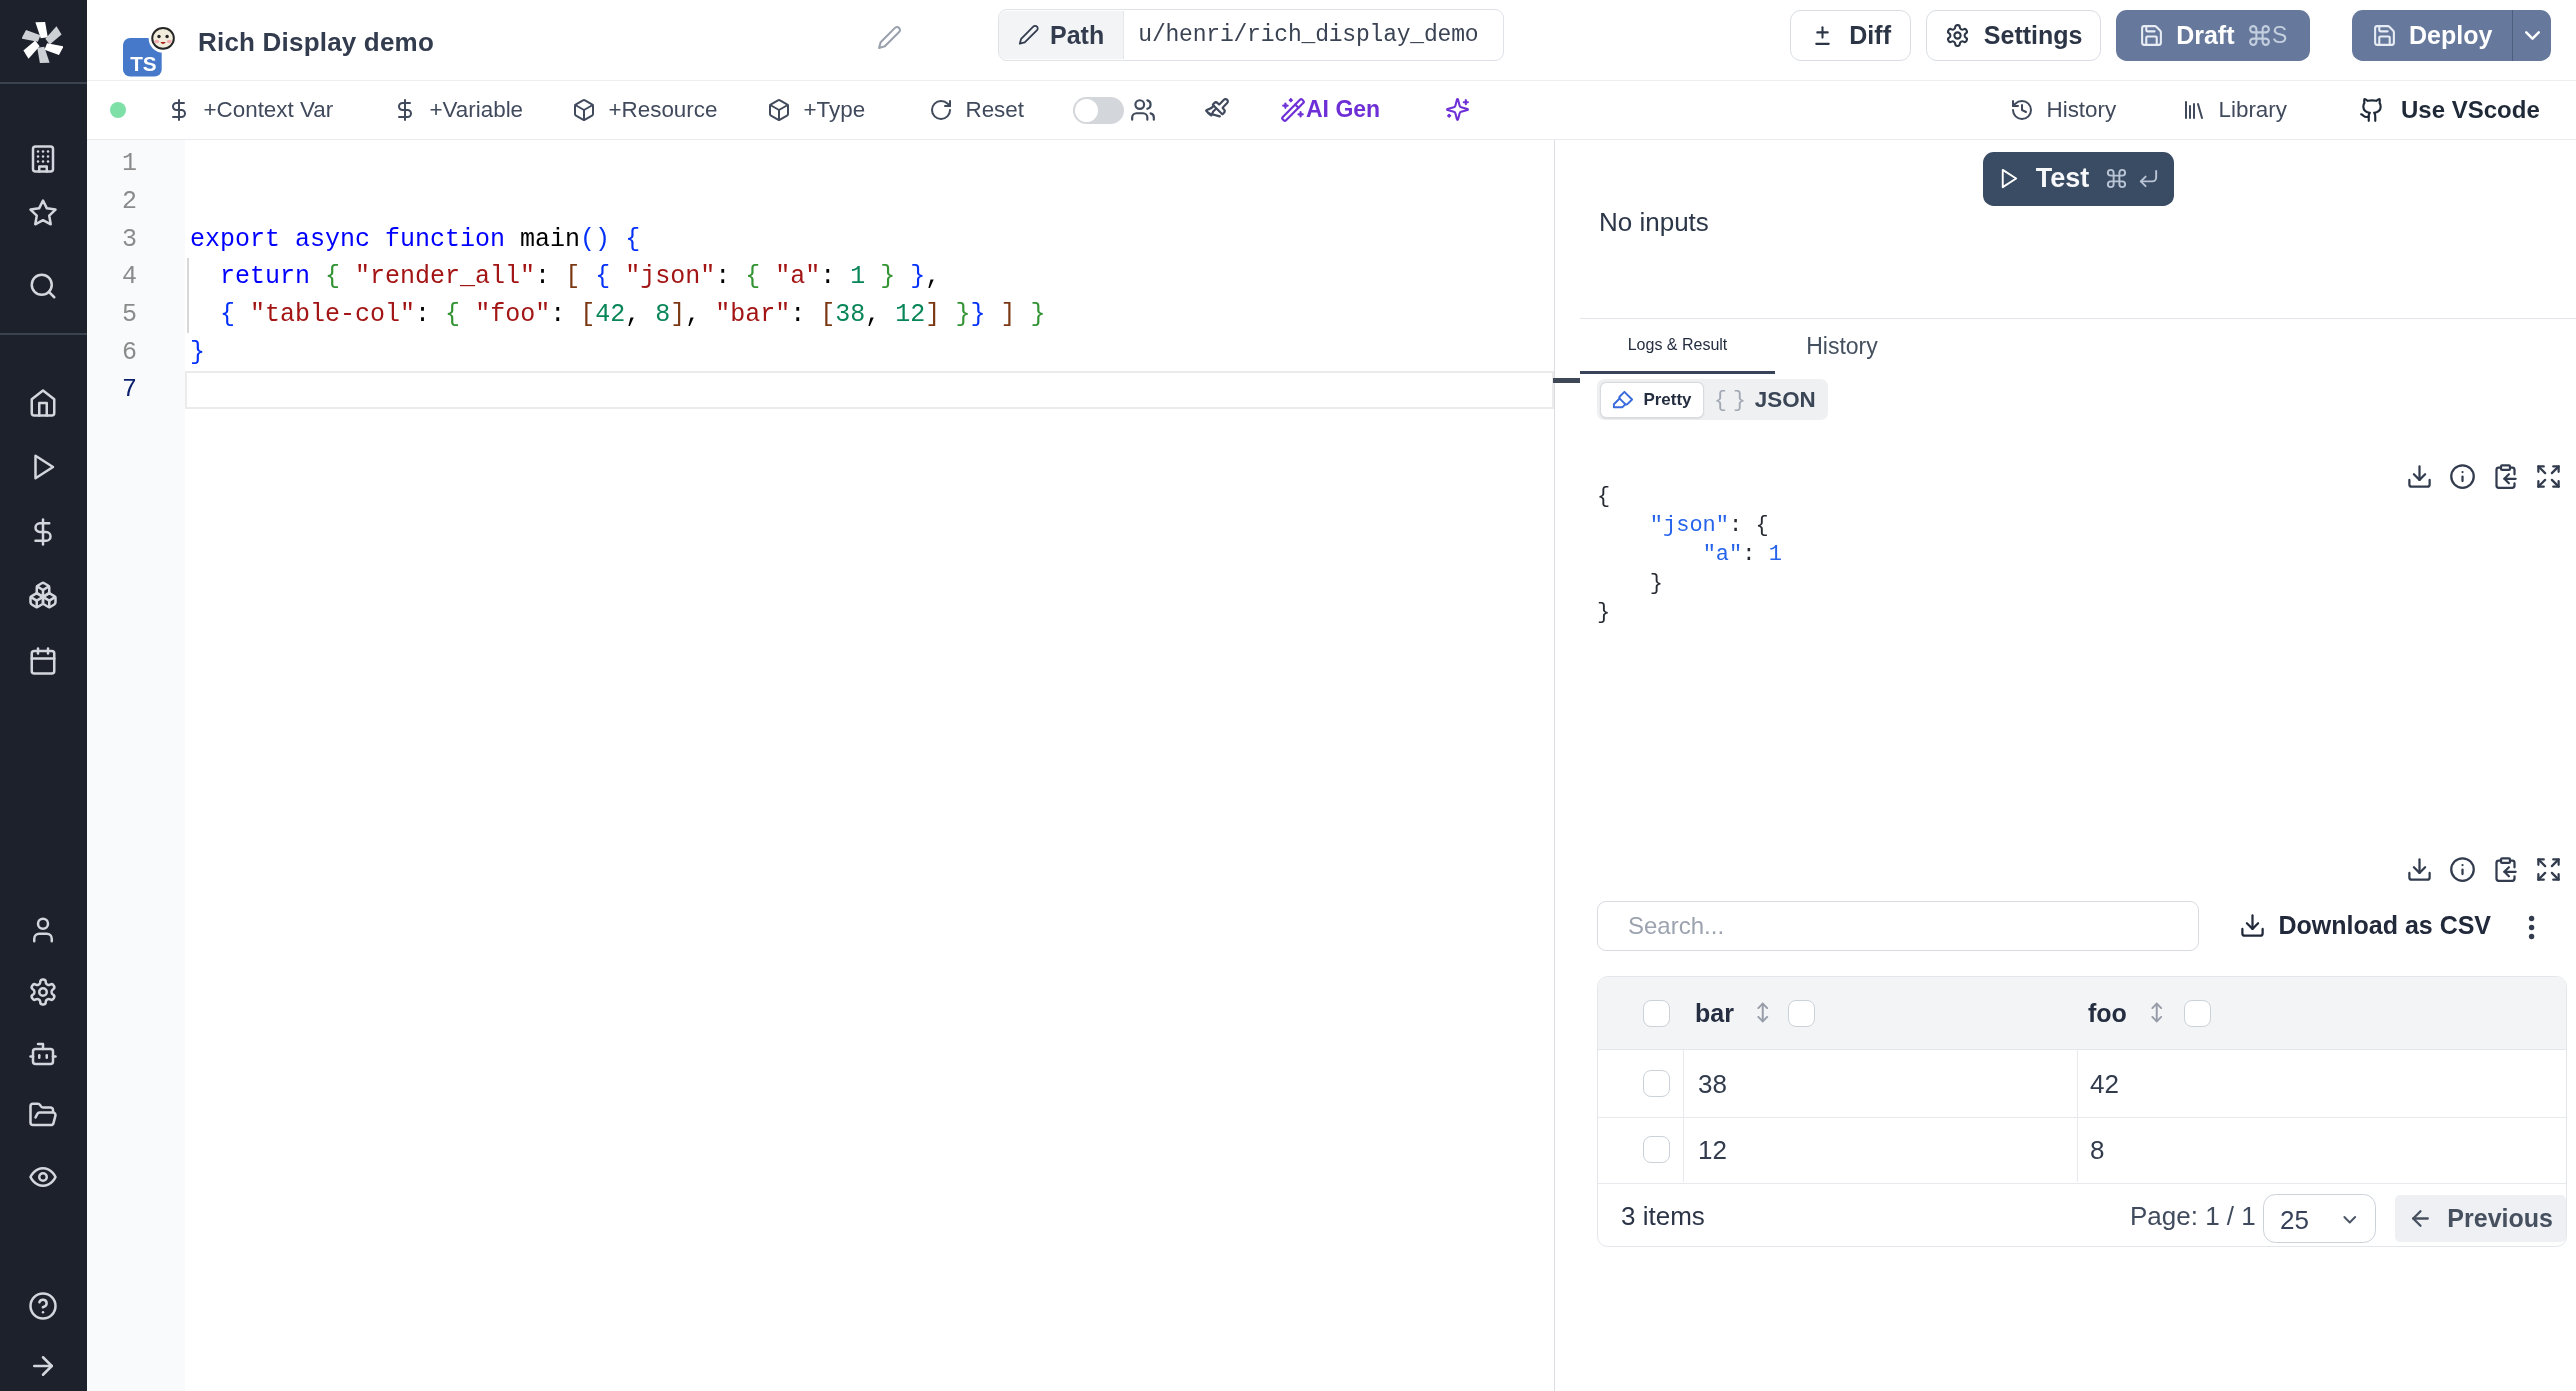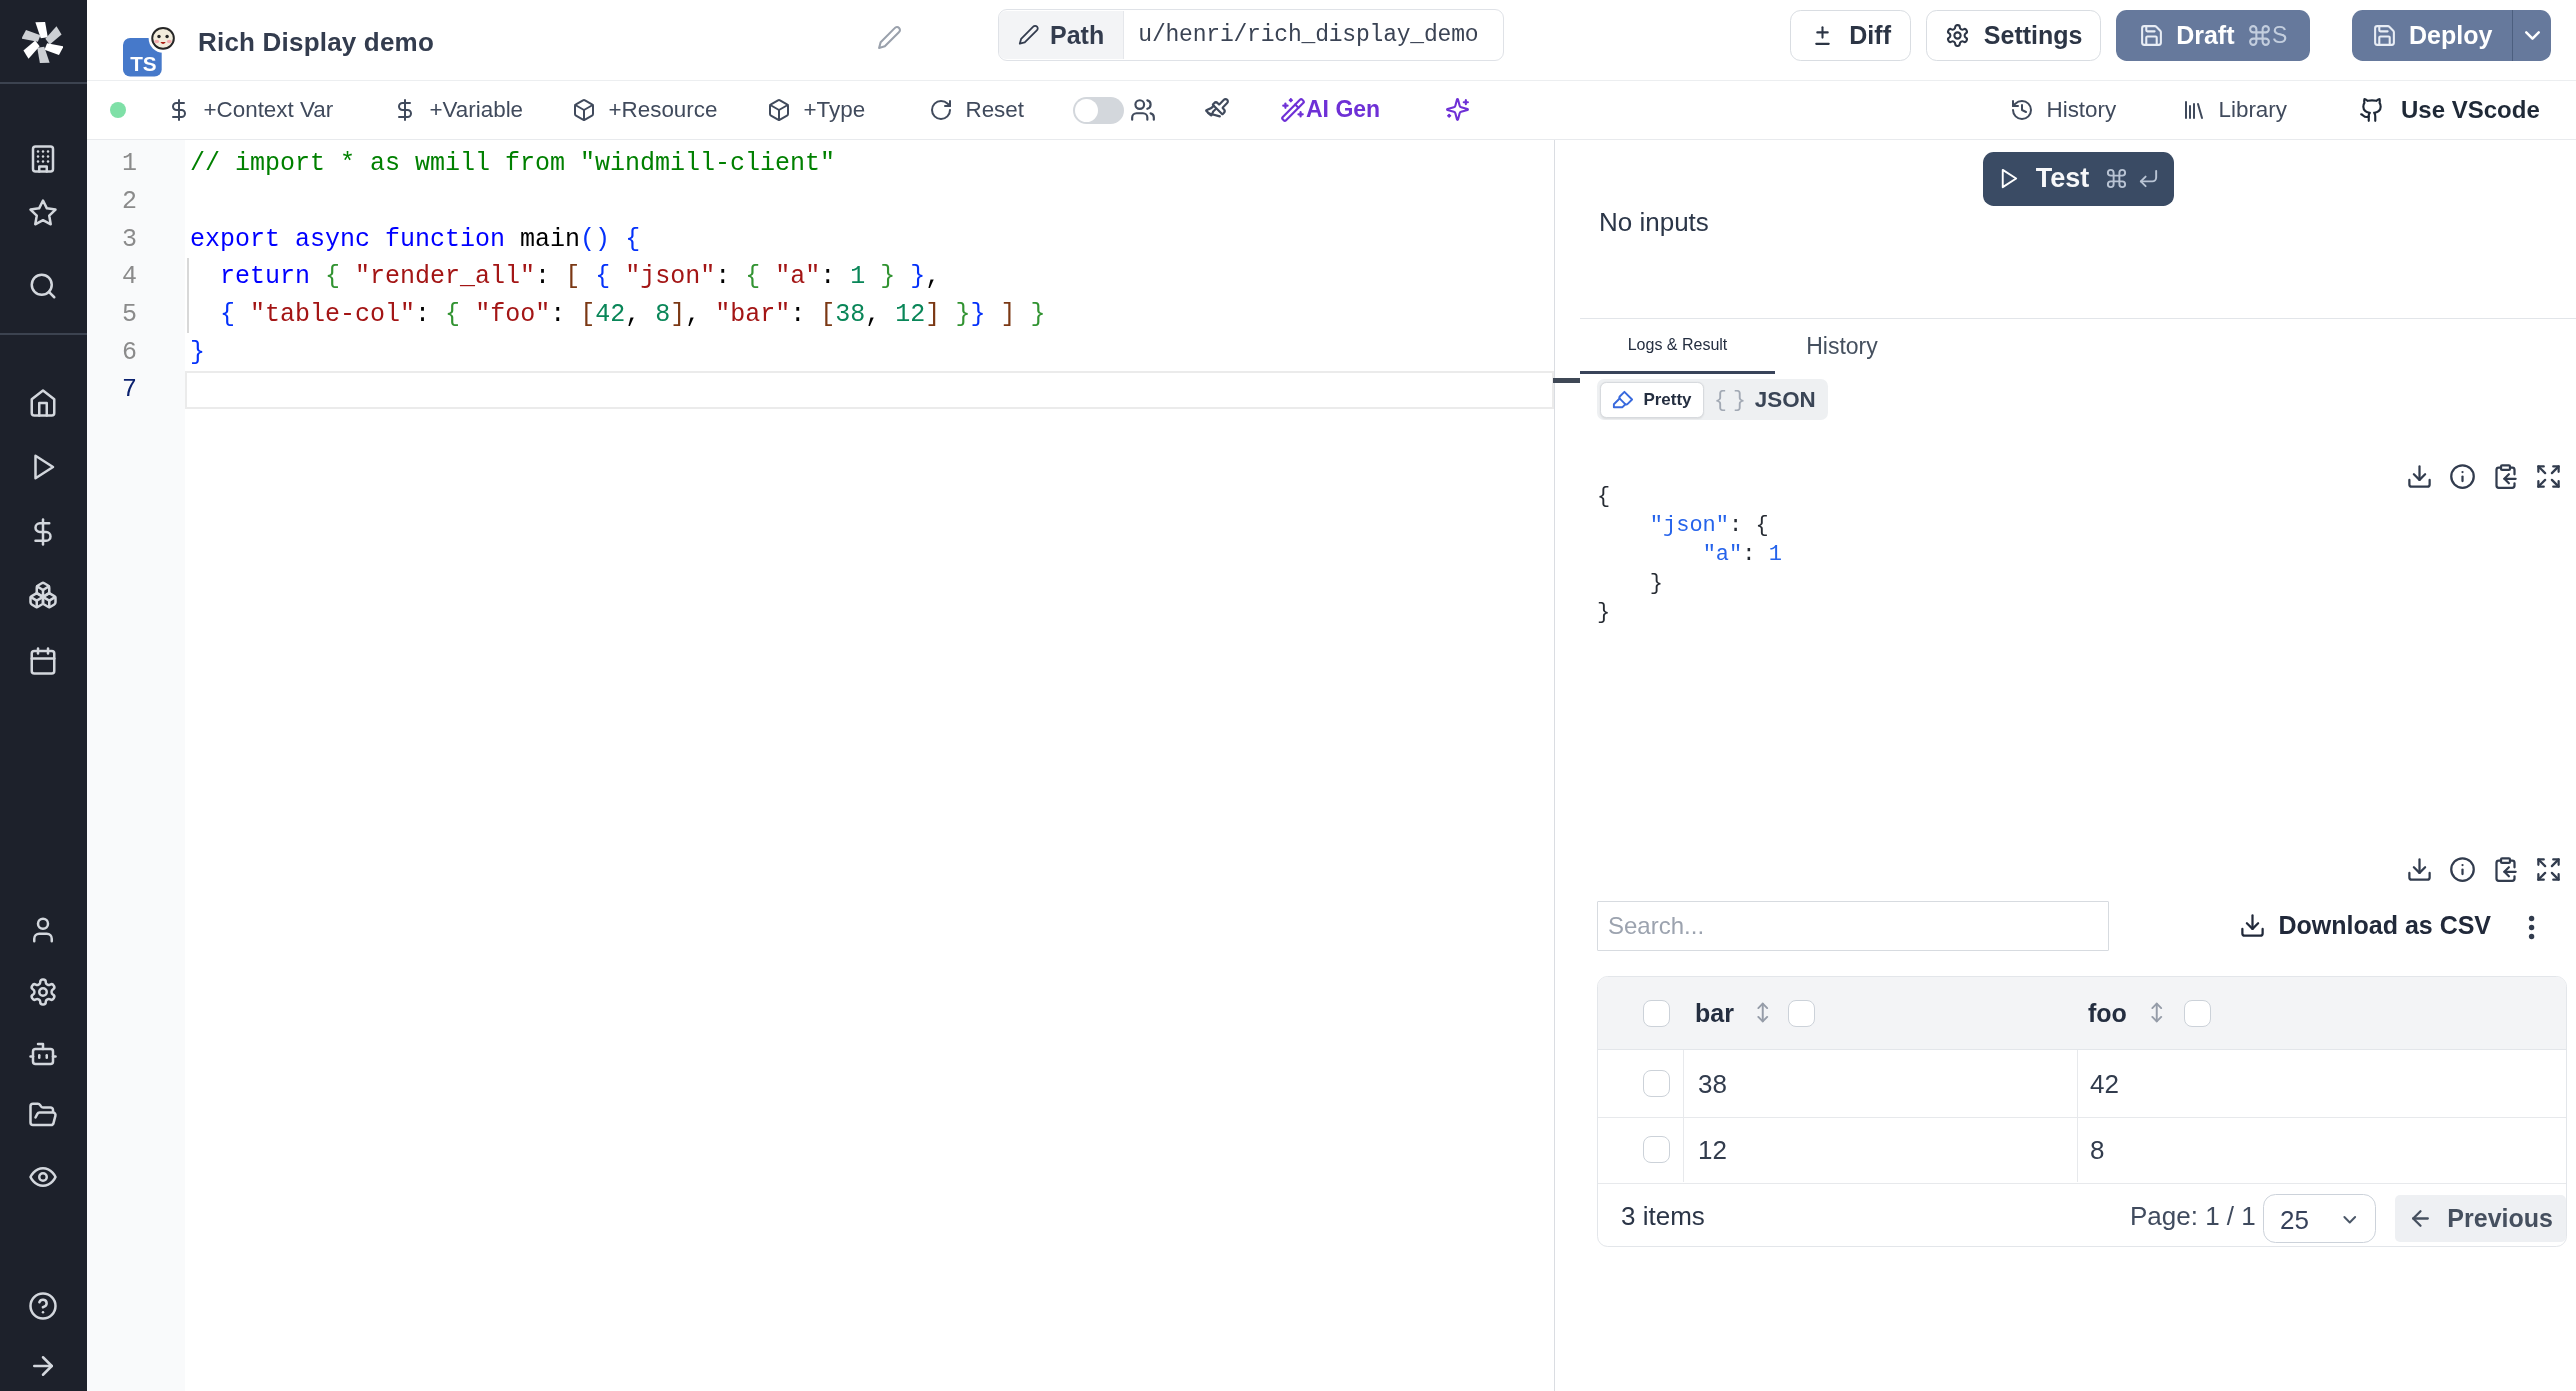--- a/index.html
+++ b/index.html
@@ -82,21 +82,21 @@
 #prettyjson .idle span.lbl { font-size:22.4px; font-weight:700; color:#3a4556; }
 #prettyjson svg { width:23px; height:23px; }
 
 .iconrow { position:absolute; display:flex; gap:16px; color:#323c4e; }
 .iconrow .ib { width:27px; height:27px; }
 .iconrow svg { width:27px; height:27px; }
 
 #jsonblock { position:absolute; left:17px; top:342px; font-family:"Liberation Mono", monospace; font-size:22px; line-height:29px; white-space:pre; color:#262b33; }
 #jsonblock .key { color:#2563eb; }
 
-#searchbox { position:absolute; left:17px; top:761px; width:512px; height:50px; border:1.8px solid #d7dbe0; border-radius:1px; background:#fff; display:flex; align-items:center; padding-left:10px; font-size:24px; color:#9ca3af; }
+#searchbox { position:absolute; left:17px; top:761px; width:602px; height:50px; border:1.8px solid #d7dbe0; border-radius:9px; background:#fff; display:flex; align-items:center; padding-left:30px; font-size:24px; color:#9ca3af; }
 #csv { position:absolute; left:659px; top:771px; display:flex; align-items:center; gap:12.5px; color:#21293a;text-align:center; }
 #csv svg { width:27px; height:27px; }
 #csv span { font-size:25px; font-weight:700; }
 
 #rtable { position:absolute; left:17px; top:836px; width:970px; height:271px; border:1.8px solid #e3e6ea; border-radius:10.7px; background:#fff; }
 #rtable .thead { position:absolute; left:0; top:0; width:100%; height:73px; background:#f3f4f6; border-radius:9px 9px 0 0; border-bottom:0.9px solid #e3e6ea; }
 .cbx { position:absolute; width:27px; height:27px; border:1.8px solid #ccd2d9; border-radius:8px; background:#fff; }
 #rtable .hlabel { position:absolute; font-size:25px; font-weight:700; color:#242e40; }
 .sorticon { position:absolute; width:21.5px; height:23px; color:#959ca8; }
 .rowline { position:absolute; left:0; width:100%; height:0.9px; background:#e7e9ec; }
@@ -395,21 +395,20 @@
   <div id="gutter"></div>
   <div id="curline"></div>
   <div id="indentguide"></div>
   <div class="ln" style="top:5.4px;">1</div>
   <div class="ln" style="top:43px;">2</div>
   <div class="ln" style="top:81px;">3</div>
   <div class="ln" style="top:118px;">4</div>
   <div class="ln" style="top:156px;">5</div>
   <div class="ln" style="top:194px;">6</div>
   <div class="ln" style="top:231px; color:#0b216f;">7</div>
-  <div class="cl" style="top:5.4px;"><span class="tk-c">// import * as wmill from "windmill-client"</span></div>
   <div class="cl" style="top:81px;"><span class="tk-k">export</span><span class="tk-p"> </span><span class="tk-k">async</span><span class="tk-p"> </span><span class="tk-k">function</span><span class="tk-p"> main</span><span class="tk-b1">()</span><span class="tk-p"> </span><span class="tk-b1">{</span></div>
   <div class="cl" style="top:118px;"><span class="tk-p">  </span><span class="tk-k">return</span><span class="tk-p"> </span><span class="tk-b2">{</span><span class="tk-p"> </span><span class="tk-s">"render_all"</span><span class="tk-p">: </span><span class="tk-b3">[</span><span class="tk-p"> </span><span class="tk-b1">{</span><span class="tk-p"> </span><span class="tk-s">"json"</span><span class="tk-p">: </span><span class="tk-b2">{</span><span class="tk-p"> </span><span class="tk-s">"a"</span><span class="tk-p">: </span><span class="tk-n">1</span><span class="tk-p"> </span><span class="tk-b2">}</span><span class="tk-p"> </span><span class="tk-b1">}</span><span class="tk-p">,</span></div>
   <div class="cl" style="top:156px;"><span class="tk-p">  </span><span class="tk-b1">{</span><span class="tk-p"> </span><span class="tk-s">"table-col"</span><span class="tk-p">: </span><span class="tk-b2">{</span><span class="tk-p"> </span><span class="tk-s">"foo"</span><span class="tk-p">: </span><span class="tk-b3">[</span><span class="tk-n">42</span><span class="tk-p">, </span><span class="tk-n">8</span><span class="tk-b3">]</span><span class="tk-p">, </span><span class="tk-s">"bar"</span><span class="tk-p">: </span><span class="tk-b3">[</span><span class="tk-n">38</span><span class="tk-p">, </span><span class="tk-n">12</span><span class="tk-b3">]</span><span class="tk-p"> </span><span class="tk-b2">}</span><span class="tk-b1">}</span><span class="tk-p"> </span><span class="tk-b3">]</span><span class="tk-p"> </span><span class="tk-b2">}</span></div>
   <div class="cl" style="top:194px;"><span class="tk-b1">}</span></div>
 </div>
 
 <div id="splitter">
     <div class="handle"></div>
   </div>
 

